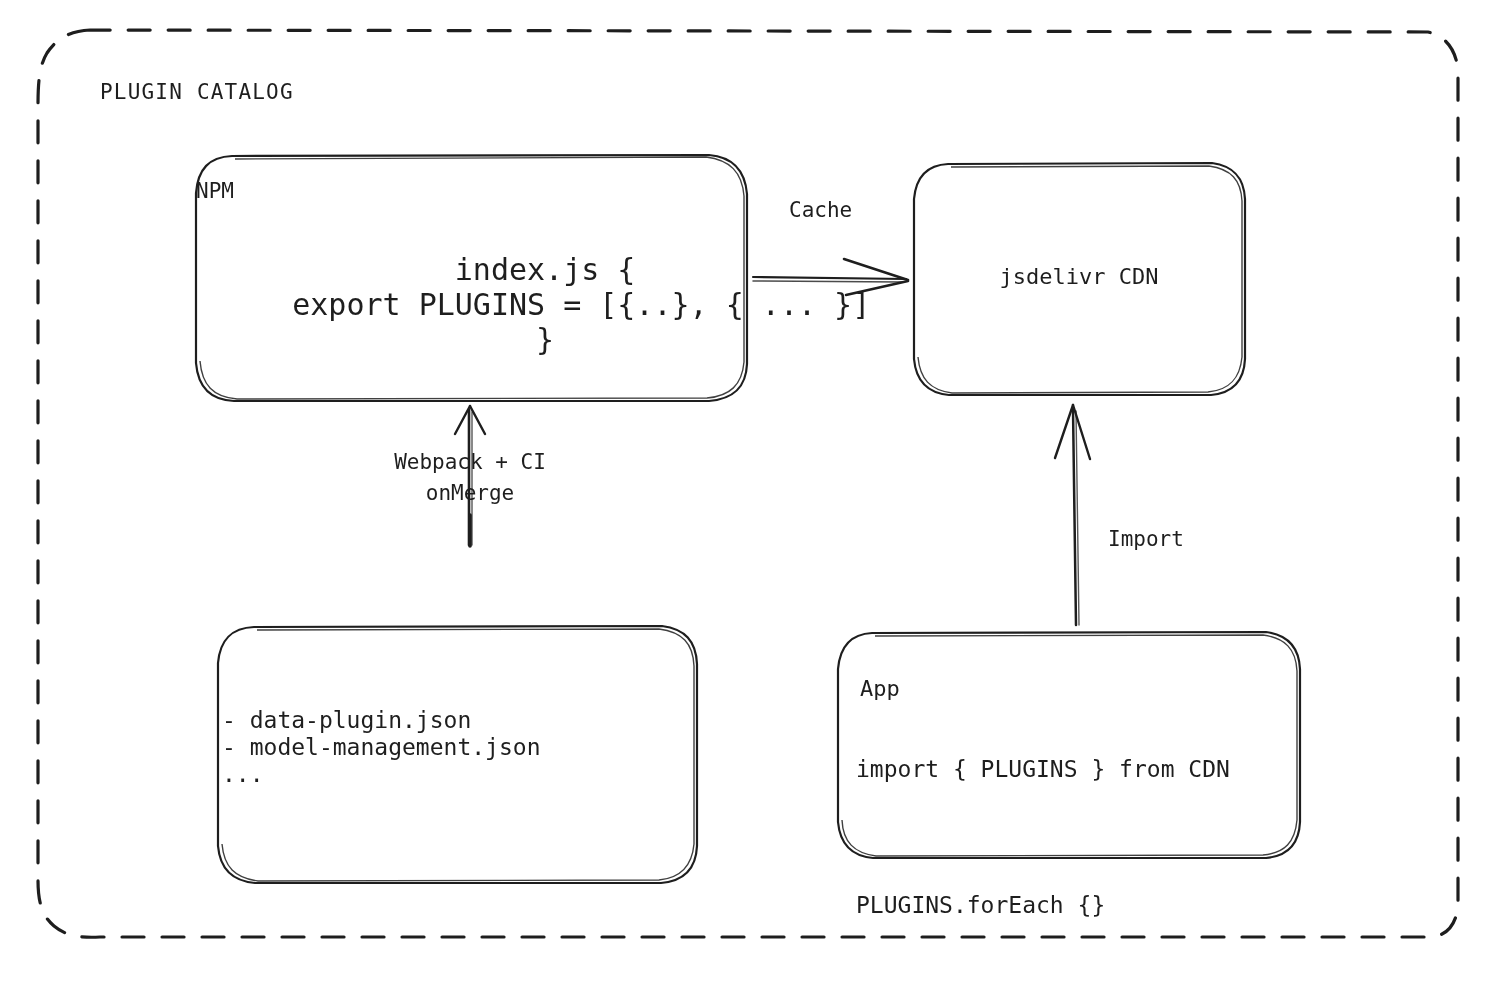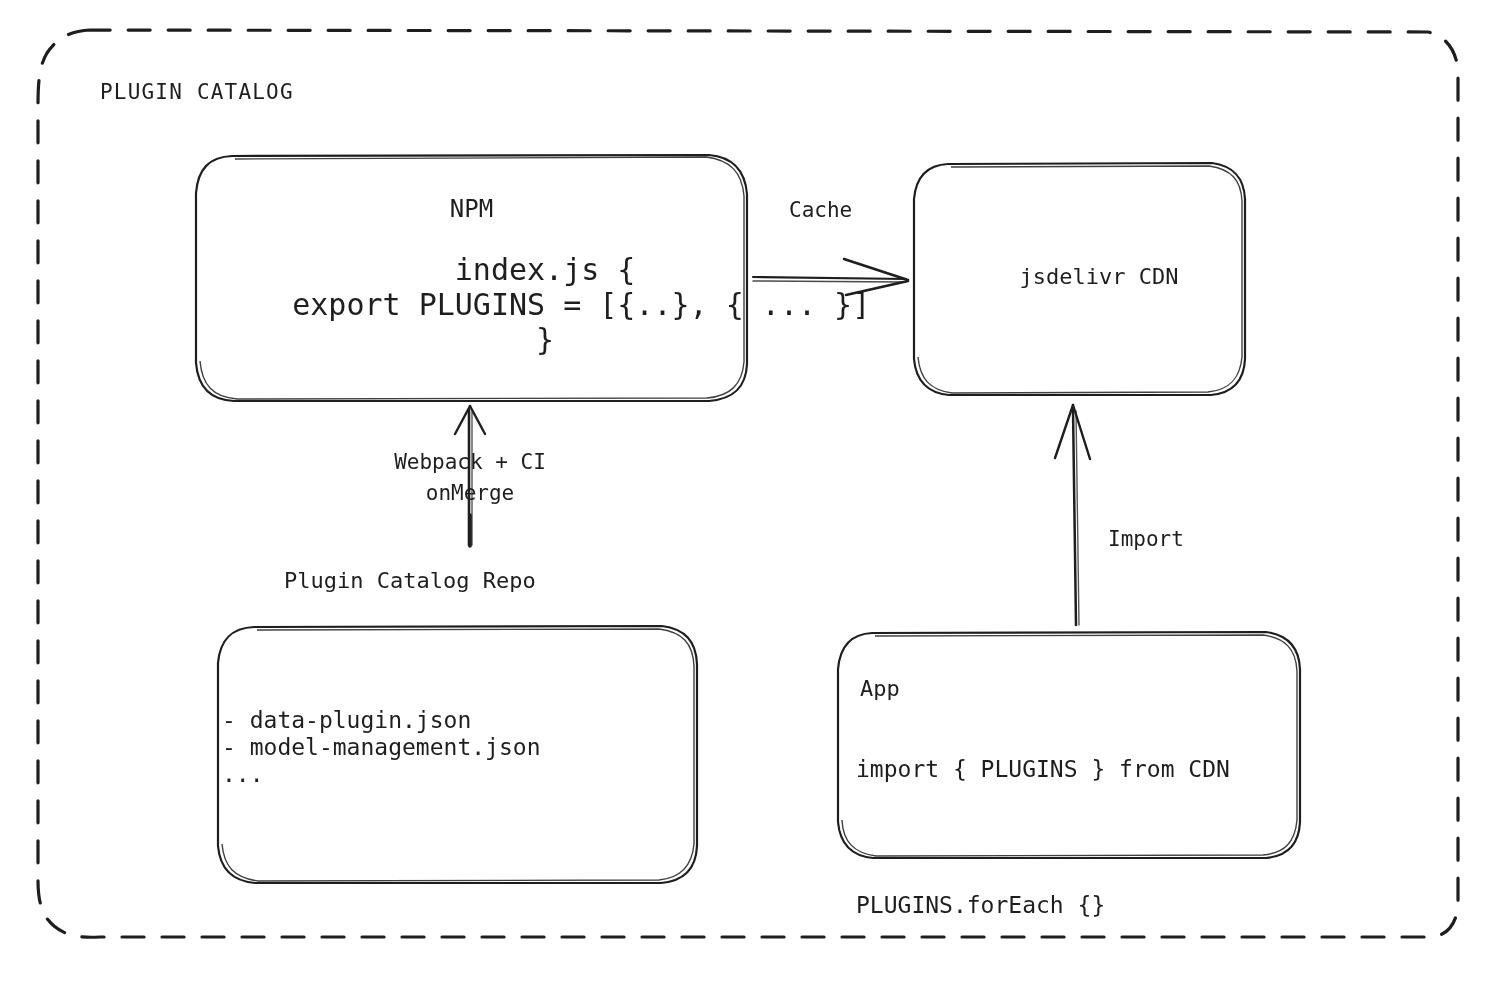--- a/index.html
+++ b/index.html
@@ -41,41 +41,40 @@
   #group-title {
     left: 100px;
     top: 80px;
     font-size: 21px;
     letter-spacing: 1.2px;
   }
 
   
   #npm-title {
     left: 196px;
-    top: 195px;
+    top: 179px;
     width: 551px;
-    text-align: center;
-    font-size: 24px;
+    text-align: left;
+    font-size: 21px;
   }
   #npm-code {
     left: 220px;
     top: 252px;
     font-size: 30px;
     line-height: 35px;
     text-align: center;
   }
 
   
   #cdn-title {
     left: 913px;
     top: 264px;
     width: 332px;
     text-align: center;
     font-size: 22px;
-    padding-left: 20px;
   }
 
   
   #cache-label {
     left: 789px;
     top: 198px;
     font-size: 21px;
   }
   #import-label {
     left: 1108px;
@@ -205,21 +204,20 @@
 
   <div class="txt" id="cdn-title">jsdelivr CDN</div>
 
   <div class="txt" id="cache-label">Cache</div>
 
   <div class="txt" id="build-label">Webpack + CI
 onMerge</div>
 
   <div class="txt" id="import-label">Import</div>
 
-  <div class="txt" id="repo-label">Plugin Catalog Repo</div>
 
   <div class="txt" id="repo-files">- data-plugin.json
 - model-management.json
 ...</div>
 
   <div class="txt" id="app-title">App</div>
 
   <div class="txt" id="app-code">import { PLUGINS } from CDN
 
 PLUGINS.forEach {}</div>

